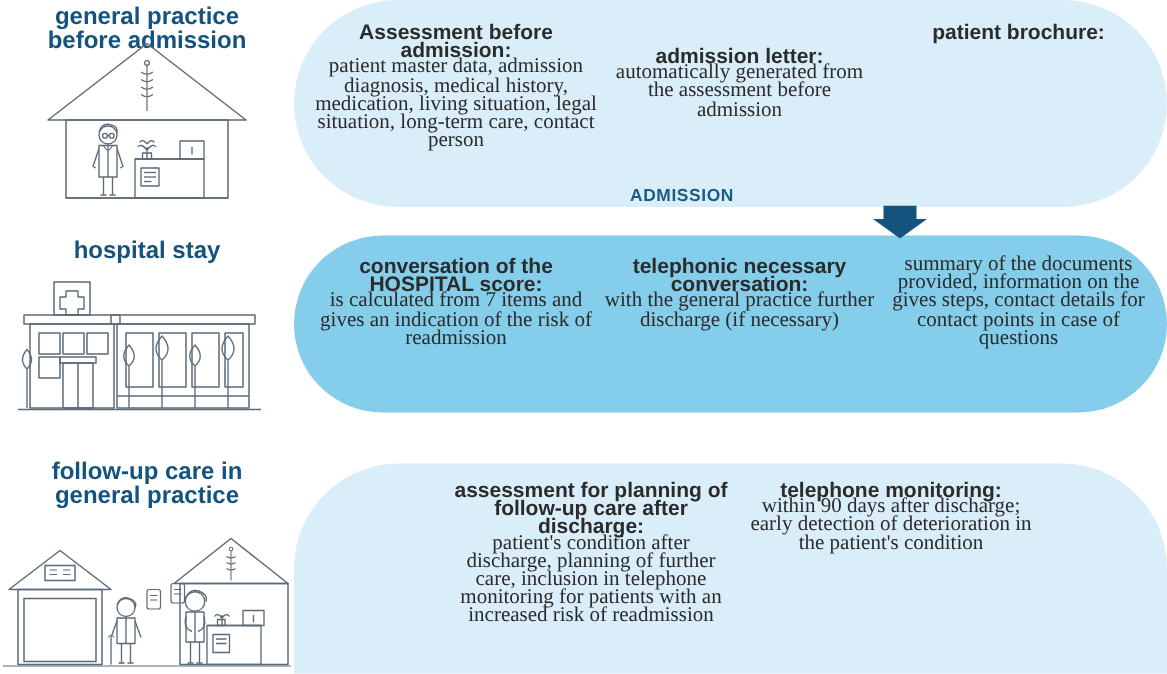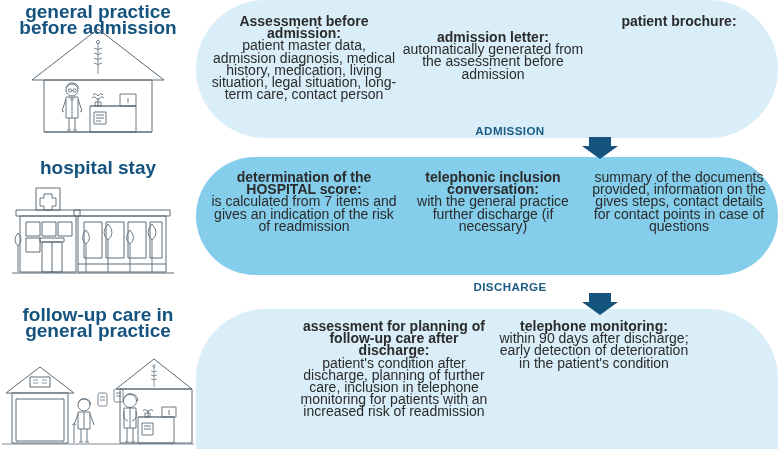--- a/index.html
+++ b/index.html
@@ -32,52 +32,52 @@
 
   
   .col{
     position:absolute;
     text-align:center;
     color:#2b2b2b;
     font-size:14px;
     line-height:12.2px;
   }
   .col .hd{font-weight:bold;display:block;}
-  .col .bd{display:block;}
+  .col .bd{display:block;font-family:Liberation Serif, serif;}
 
   
   .c-assessment{left:210px;top:15px;width:188px;}
   .c-letter{left:402px;top:15px;width:182px;margin-top:16px;}
   .c-brochure{left:588px;top:15px;width:182px;}
   
   .c-hospitalscore{left:210px;top:171px;width:188px;}
   .c-telconv{left:402px;top:171px;width:182px;}
   .c-dischargeinfo{left:588px;top:171px;width:182px;}
   
   .c-planassessment{left:300px;top:320px;width:188px;}
   .c-telmonitor{left:496px;top:320px;width:196px;}
 
   
-  .transition{position:absolute;text-align:center;}
+  .transition{position:absolute;text-align:left;}
   .transition .tlabel{
     color:#1b5c85;font-weight:bold;font-size:11.6px;
     letter-spacing:.4px;line-height:13px;
   }
   .arrow{
     width:0;height:0;margin:0 auto;
   }
   .arrow svg{display:block;margin:0 auto;}
   .t-admission{left:420px;top:124px;width:180px;}
   .t-discharge{left:420px;top:280px;width:180px;}
 
   
   .stage-label{
     position:absolute;text-align:center;
     color:#14537e;font-weight:bold;
-    font-size:19px;line-height:15.5px;
+    font-size:16px;line-height:15.5px;
   }
   .l-gp{left:8px;top:4px;width:180px;}
   .l-hospital{left:8px;top:160px;width:180px;}
   .l-followup{left:8px;top:307px;width:180px;}
 
   
   .illus{position:absolute;}
   .i-gp{left:28px;top:26px;}
   .i-hospital{left:8px;top:186px;}
   .i-followup{left:2px;top:345px;}
@@ -109,41 +109,33 @@
   <div class="transition t-admission">
     <div class="tlabel">ADMISSION</div>
     <div class="arrow">
       <svg width="180" height="22" viewBox="0 0 180 22" xmlns="http://www.w3.org/2000/svg">
         <polygon points="79,0 101,0 101,9 108,9 90,22 72,9 79,9" fill="#14537e"></polygon>
       </svg>
     </div>
   </div>
 
   <div class="col c-hospitalscore">
-    <span class="hd">determination of the HOSPITAL score:</span>
+    <span class="hd">conversation of the HOSPITAL score:</span>
     <span class="bd">is calculated from 7 items and gives an indication of the risk of readmission</span>
   </div>
 
   <div class="col c-telconv">
-    <span class="hd">telephonic inclusion conversation:</span>
+    <span class="hd">telephonic necessary conversation:</span>
     <span class="bd">with the general practice further discharge (if necessary)</span>
   </div>
 
   <div class="col c-dischargeinfo">
     <span class="bd">summary of the documents provided, information on the gives steps, contact details for contact points in case of questions</span>
   </div>
 
-  <div class="transition t-discharge">
-    <div class="tlabel">DISCHARGE</div>
-    <div class="arrow">
-      <svg width="180" height="22" viewBox="0 0 180 22" xmlns="http://www.w3.org/2000/svg">
-        <polygon points="79,0 101,0 101,9 108,9 90,22 72,9 79,9" fill="#14537e"></polygon>
-      </svg>
-    </div>
-  </div>
 
   <div class="col c-planassessment">
     <span class="hd">assessment for planning of follow-up care after discharge:</span>
     <span class="bd">patient's condition after discharge, planning of further care, inclusion in telephone monitoring for patients with an increased risk of readmission</span>
   </div>
 
   <div class="col c-telmonitor">
     <span class="hd">telephone monitoring:</span>
     <span class="bd">within 90 days after discharge; early detection of deterioration in the patient's condition</span>
   </div>

